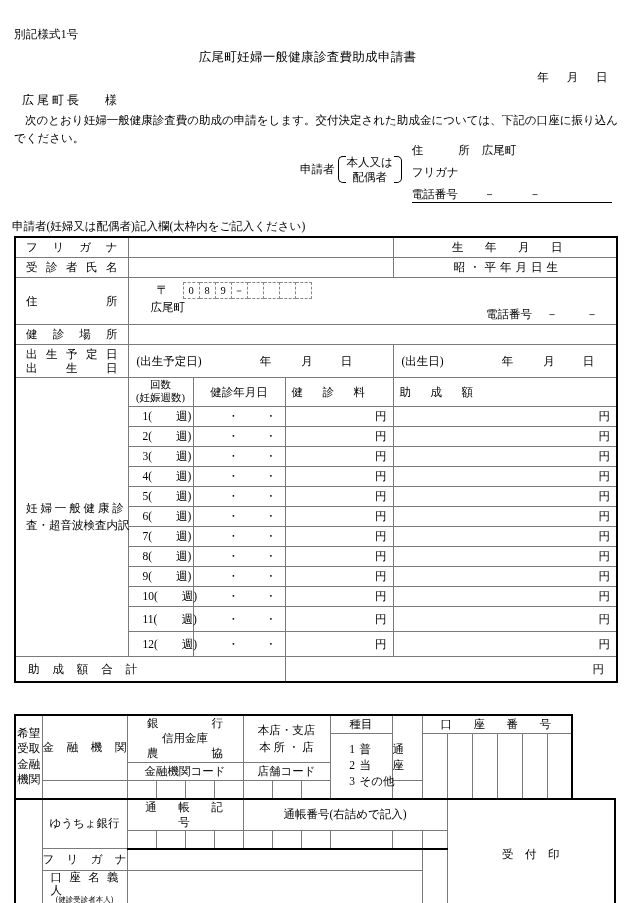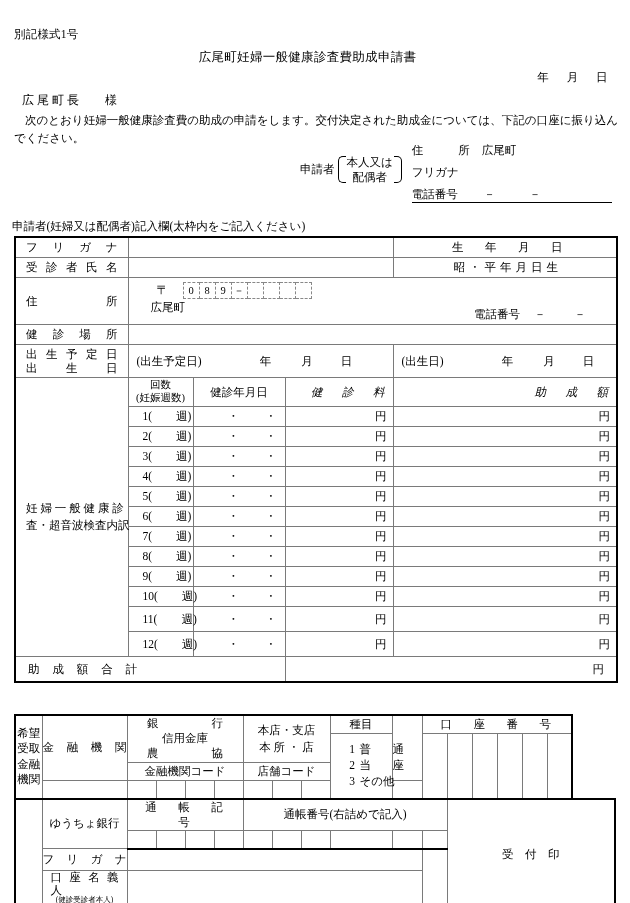--- a/index.html
+++ b/index.html
@@ -201,21 +201,21 @@
     border: 1px dashed #888;
     border-left: none;
     text-align: center;
     line-height: 15px;
     font-size: 10.5px;
   }
   .zip-boxes .zb:first-child { border-left: 1px dashed #888; }
   .town-label { position: absolute; left: 22px; top: 22px; font-size: 11.5px; }
   .tel-line {
     position: absolute;
-    right: 16px;
+    right: 4px;
     bottom: 2px;
     font-size: 11.5px;
     white-space: nowrap;
     margin-left: 28px;
   }
   .tel-line .d { display: inline-block; width: 40px; text-align: center; }
 
   .due-cell { padding-left: 8px !important; white-space: nowrap; }
   .due-cell .sp1 { display: inline-block; width: 58px; }
   .due-cell .sp2 { display: inline-block; width: 30px; }
@@ -225,21 +225,21 @@
     text-align: center;
     line-height: 1.5;
     padding: 0 6px !important;
     white-space: nowrap;
   }
   .count-head { text-align: center; line-height: 1.2; font-size: 10.5px; }
   .count-cell { text-align: left; padding-left: 14px !important; white-space: nowrap; }
   .count-cell .wk { margin-left: 24px; }
   .dot-date { text-align: left; padding-left: 34px !important; letter-spacing: 26px; }
   .yen { text-align: right; padding-right: 6px !important; }
-  .head-sp { text-align: right; letter-spacing: 4px; padding-left: 6px !important; font-style: italic; }
+  .head-sp { text-align: left; letter-spacing: 4px; padding-left: 6px !important; }
 
   .total-cell {
     text-align: left;
     padding-left: 12px !important;
     letter-spacing: 5px;
     height: 24px !important;
   }
   .total-right {
     text-align: right;
     padding-right: 12px !important;

